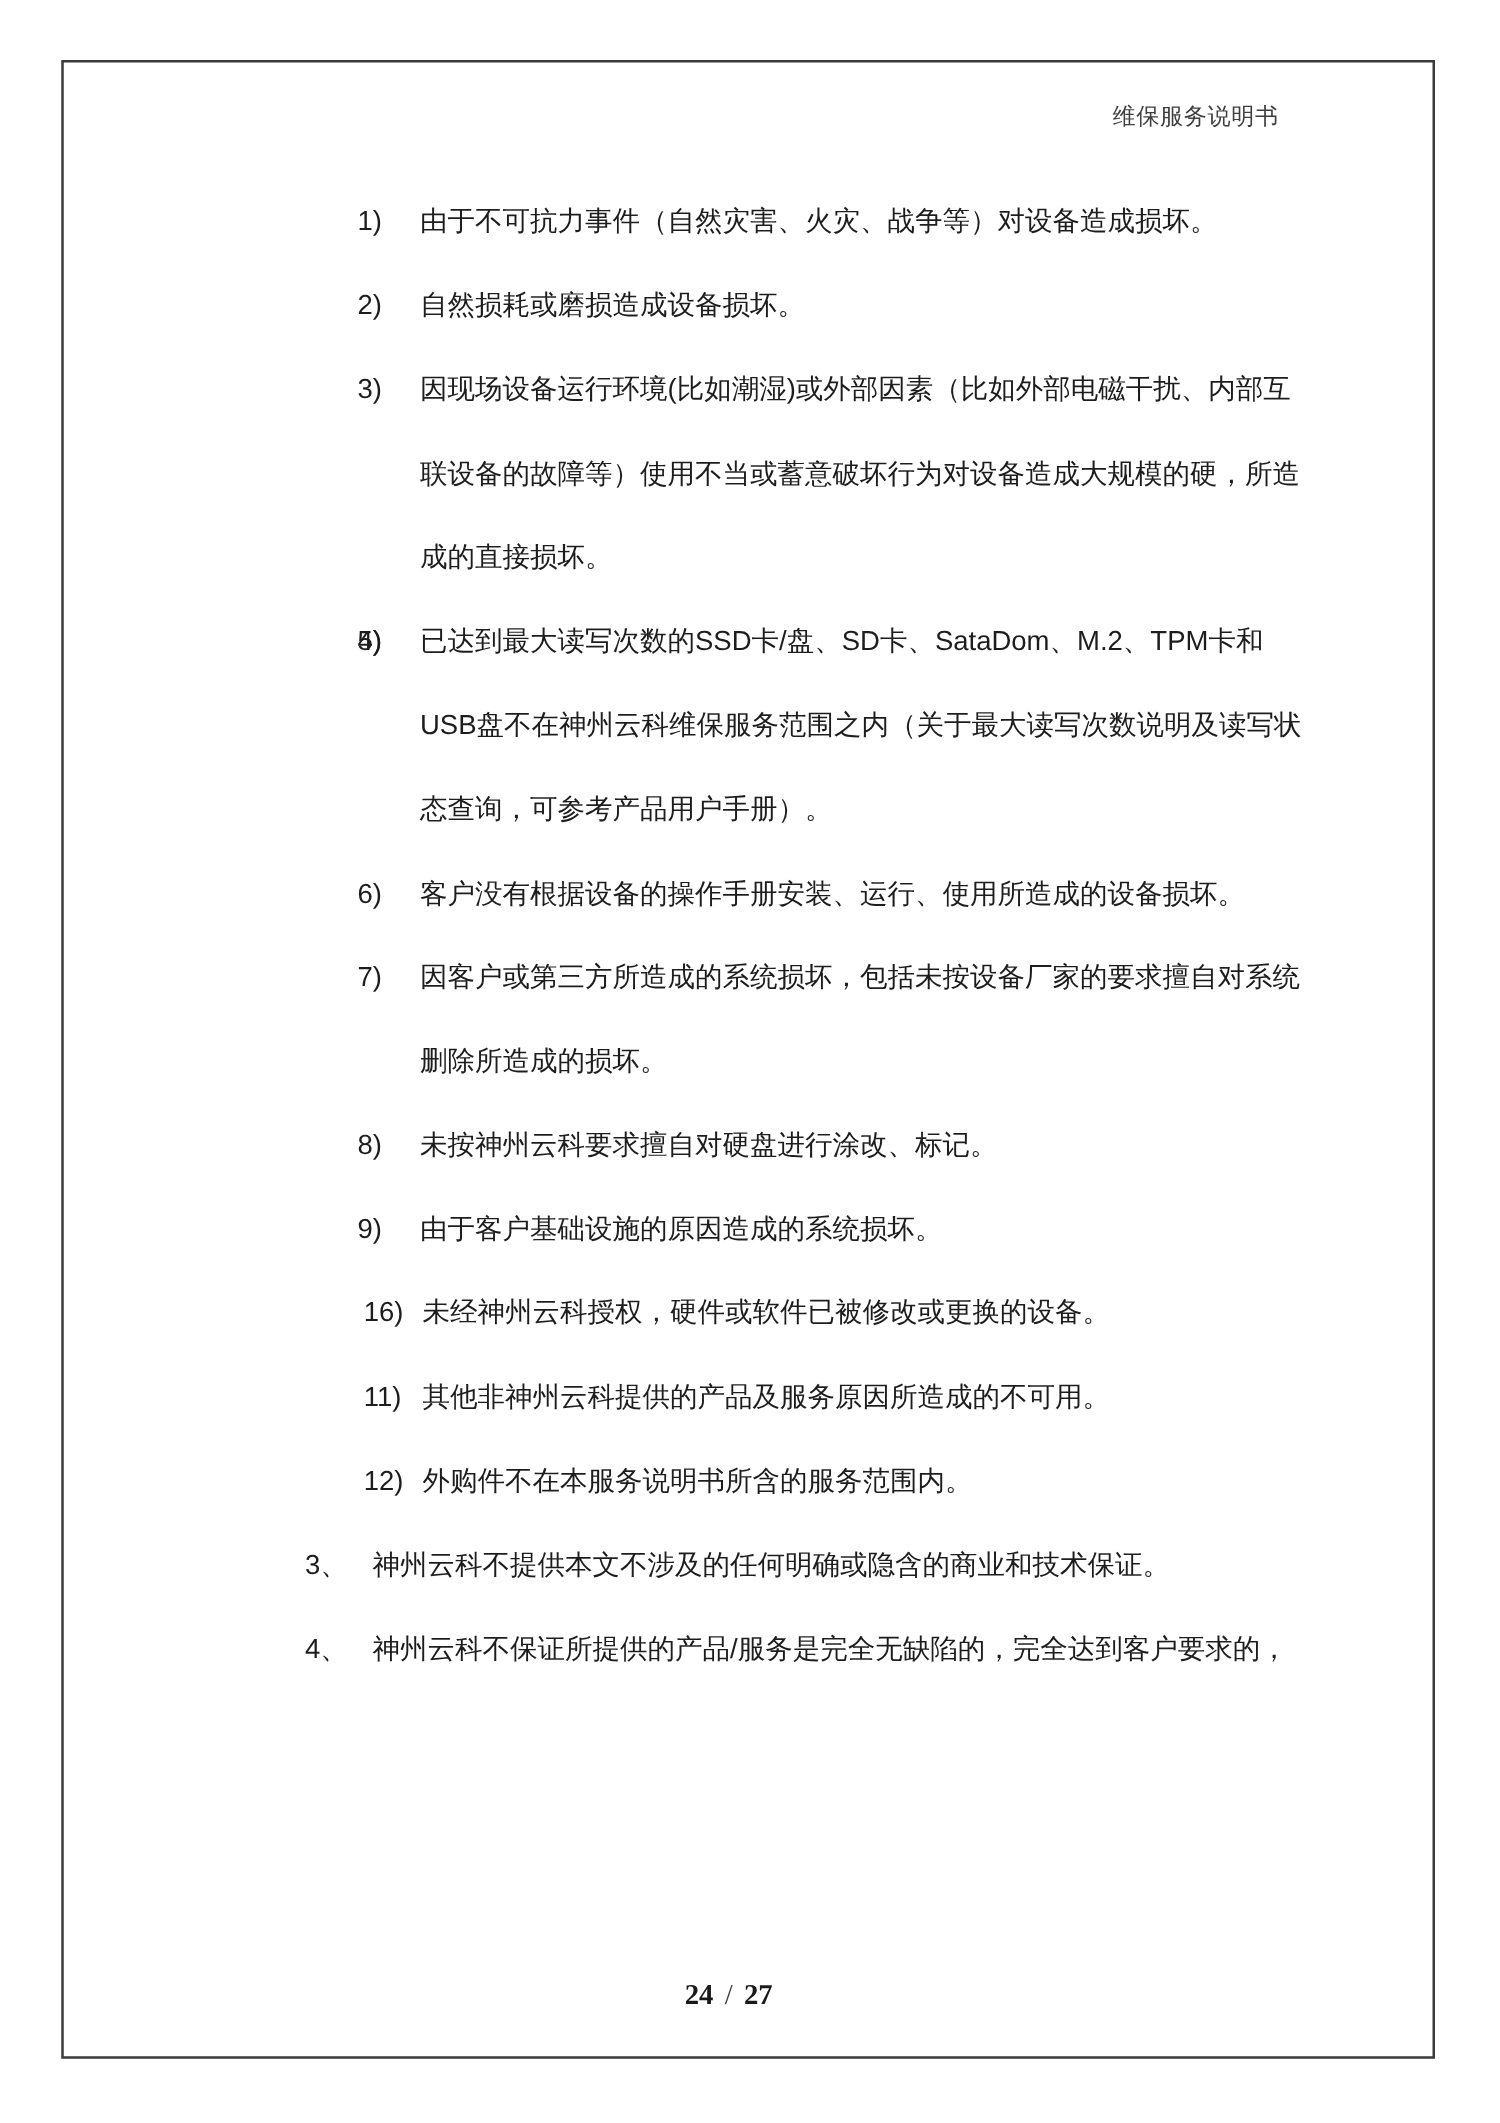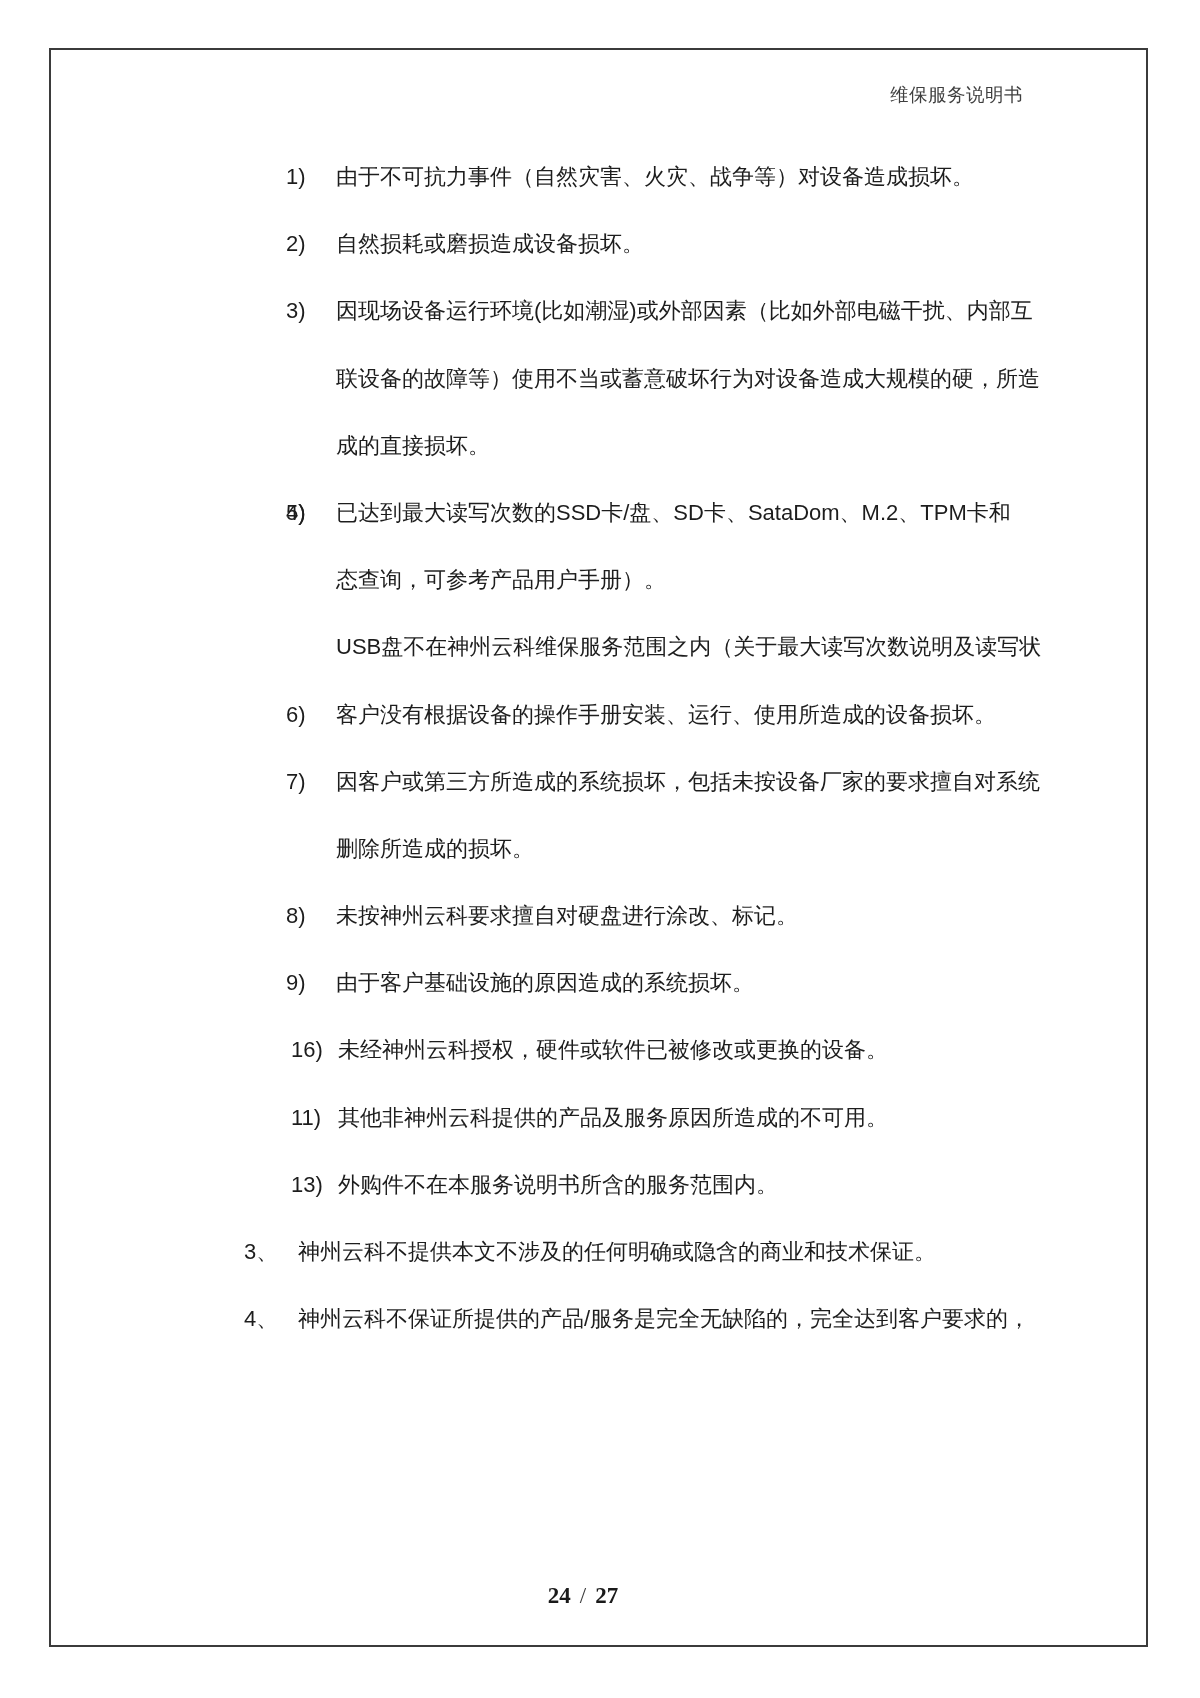--- a/index.html
+++ b/index.html
@@ -22,21 +22,21 @@
     top: 48px;
     width: 1099px;
     height: 1599px;
     border: 2px solid #3b3b3b;
     box-sizing: border-box;
   }
   .page-header {
     position: absolute;
     top: 84px;
     right: 177px;
-    font-family: Liberation Serif, serif;
+    font-family: Liberation Mono, monospace;
     font-size: 18.5px;
     line-height: 22px;
     color: #3f3f3f;
     letter-spacing: 0.5px;
     white-space: nowrap;
   }
   .doc-content {
     position: absolute;
     top: 143px;
     left: 0;
@@ -111,22 +111,22 @@
           <div class="line">成的直接损坏。</div>
         </div>
       </div>
       <div class="item sub">
         <span class="num">4)</span>
       </div>
       <div class="item sub">
         <span class="num">5)</span>
         <div class="lines">
           <div class="line">已达到最大读写次数的SSD卡/盘、SD卡、SataDom、M.2、TPM卡和</div>
+          <div class="line">USB盘不在神州云科维保服务范围之内（关于最大读写次数说明及读写状</div>
           <div class="line">态查询，可参考产品用户手册）。</div>
-          <div class="line">USB盘不在神州云科维保服务范围之内（关于最大读写次数说明及读写状</div>
         </div>
       </div>
       <div class="item sub">
         <span class="num">6)</span>
         <div class="lines">
           <div class="line">客户没有根据设备的操作手册安装、运行、使用所造成的设备损坏。</div>
         </div>
       </div>
       <div class="item sub">
         <span class="num">7)</span>
@@ -153,21 +153,21 @@
           <div class="line">未经神州云科授权，硬件或软件已被修改或更换的设备。</div>
         </div>
       </div>
       <div class="item sub two">
         <span class="num">11)</span>
         <div class="lines">
           <div class="line">其他非神州云科提供的产品及服务原因所造成的不可用。</div>
         </div>
       </div>
       <div class="item sub two">
-        <span class="num">13)</span>
+        <span class="num">12)</span>
         <div class="lines">
           <div class="line">外购件不在本服务说明书所含的服务范围内。</div>
         </div>
       </div>
       <div class="item main">
         <span class="num">3、</span>
         <div class="lines">
           <div class="line">神州云科不提供本文不涉及的任何明确或隐含的商业和技术保证。</div>
         </div>
       </div>

